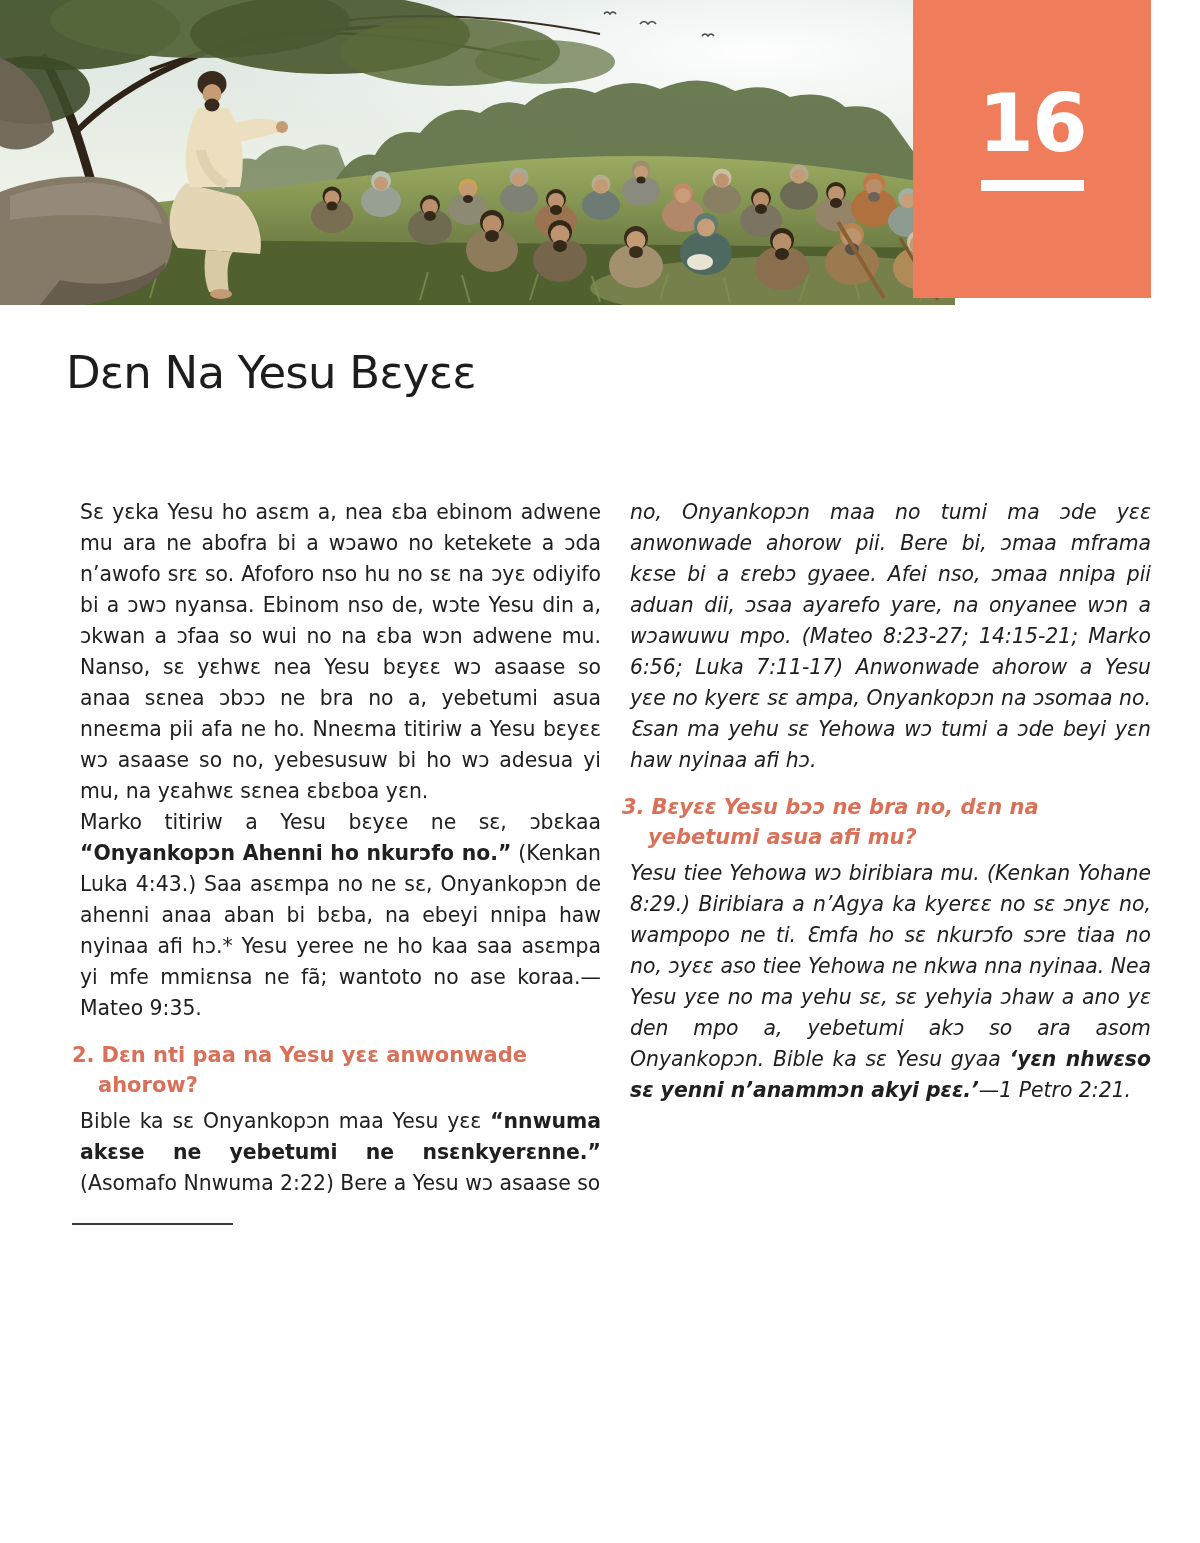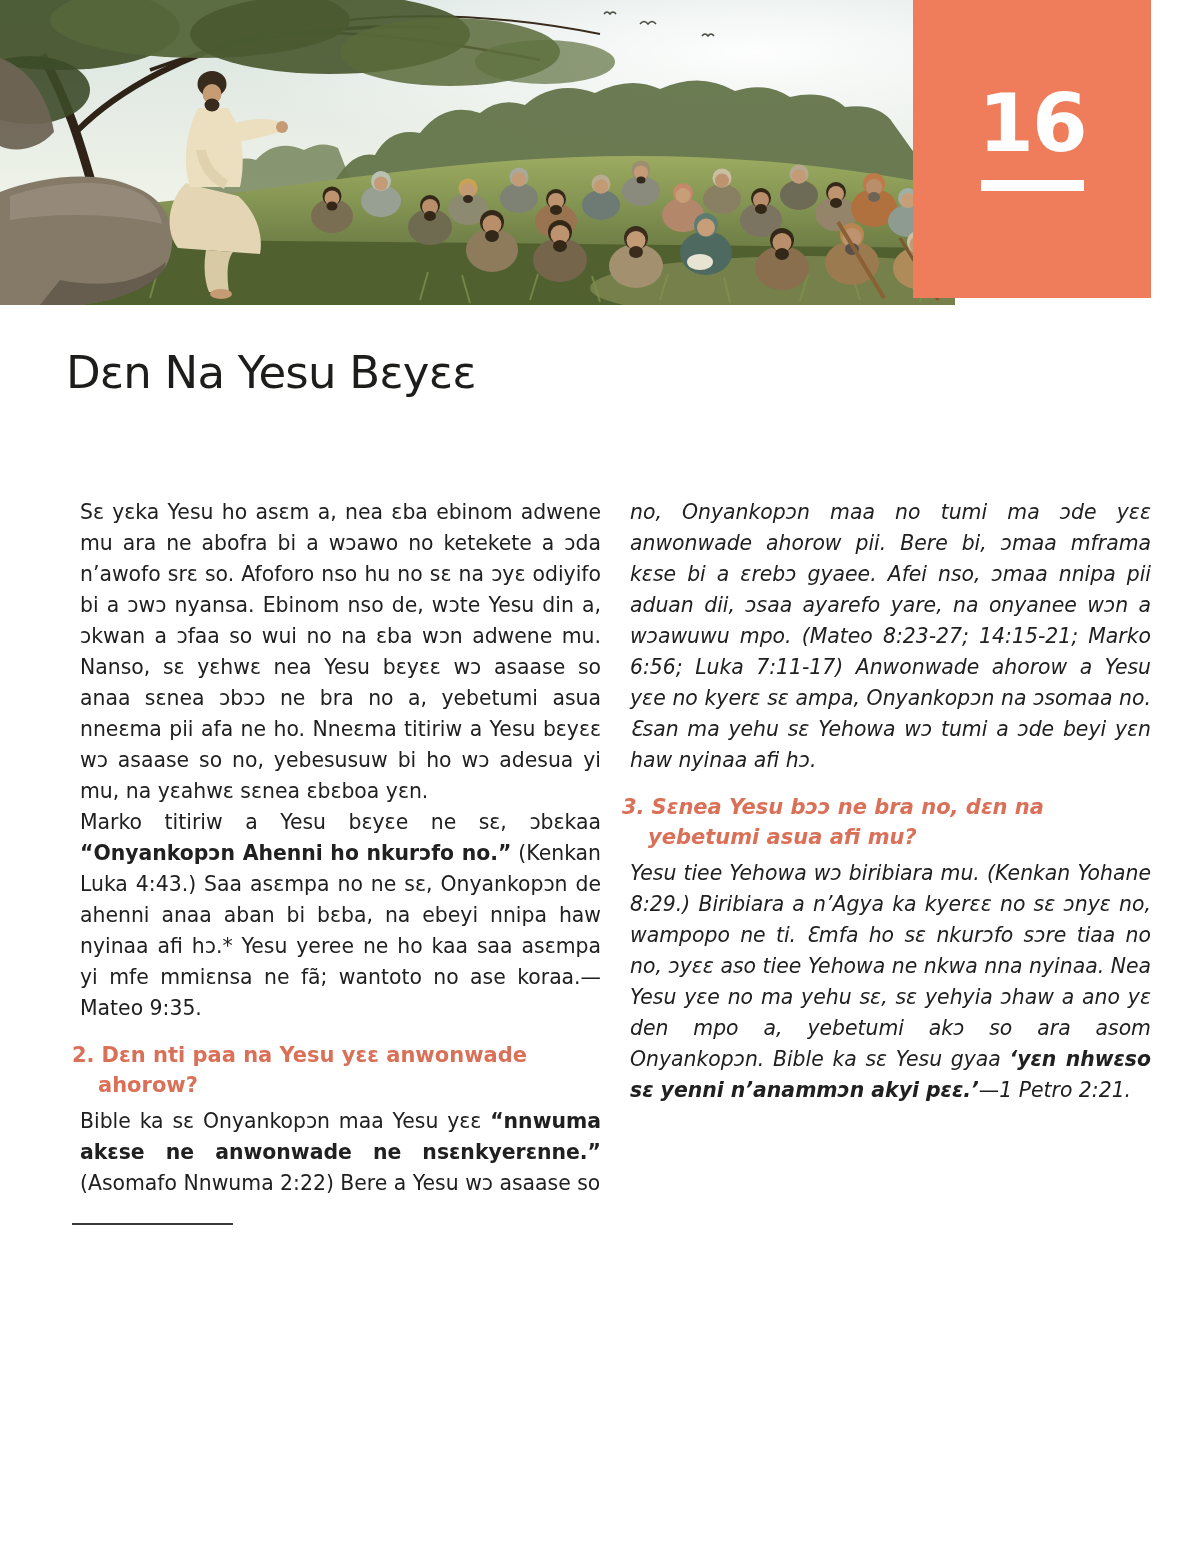--- a/index.html
+++ b/index.html
@@ -274,25 +274,25 @@
     <div class="badge-number">16</div>
     <div class="badge-bar"></div>
   </div>
 
   <h1 class="page-title"><span>Dɛn Na Yesu Bɛyɛɛ</span><br></h1>
 
   <div class="col col-left">
     <p class="body"><span>Sɛ yɛka Yesu ho asɛm a, nea ɛba ebinom adwene mu ara ne abofra bi a wɔawo no ketekete a ɔda n’awofo srɛ so. Afoforo nso hu no sɛ na ɔyɛ odiyifo bi a ɔwɔ nyansa. Ebinom nso de, wɔte Yesu din a, ɔkwan a ɔfaa so wui no na ɛba wɔn adwene mu. Nanso, sɛ yɛhwɛ nea Yesu bɛyɛɛ wɔ asaase so anaa sɛnea ɔbɔɔ ne bra no a, yebetumi asua nneɛma pii afa ne ho. Nneɛma titiriw a Yesu bɛyɛɛ wɔ asaase so no, yebesusuw bi ho wɔ adesua yi mu, na yɛahwɛ sɛnea ɛbɛboa yɛn.</span></p>
     <p class="body"><span>Marko titiriw a Yesu bɛyɛe ne sɛ, ɔbɛkaa </span><b>“Onyankopɔn Ahenni ho nkurɔfo no.”</b><span> (Kenkan Luka 4:43.) Saa asɛmpa no ne sɛ, Onyankopɔn de ahenni anaa aban bi bɛba, na ebeyi nnipa haw nyinaa afi hɔ.* Yesu yeree ne ho kaa saa asɛmpa yi mfe mmiɛnsa ne fã; wantoto no ase koraa.—Mateo 9:35.</span></p>
     <h2 class="q"><span class="qnum">2.</span><span>Dɛn nti paa na Yesu yɛɛ anwonwade ahorow?</span></h2>
-    <p class="body"><span>Bible ka sɛ Onyankopɔn maa Yesu yɛɛ </span><b>“nnwuma akɛse ne anwonwade ne nsɛnkyerɛnne.”</b><span> (Asomafo Nnwuma 2:22) Bere a Yesu wɔ asaase so</span></p>
+    <p class="body"><span>Bible ka sɛ Onyankopɔn maa Yesu yɛɛ </span><b>“nnwuma akɛse ne yebetumi ne nsɛnkyerɛnne.”</b><span> (Asomafo Nnwuma 2:22) Bere a Yesu wɔ asaase so</span></p>
     <div class="footnote">
       <div class="footnote-rule"></div>
     </div>
   </div>
 
   <div class="col col-right">
     <p class="body"><span>no, Onyankopɔn maa no tumi ma ɔde yɛɛ anwonwade ahorow pii. Bere bi, ɔmaa mframa kɛse bi a ɛrebɔ gyaee. Afei nso, ɔmaa nnipa pii aduan dii, ɔsaa ayarefo yare, na onyanee wɔn a wɔawuwu mpo. (Mateo 8:23-27; 14:15-21; Marko 6:56; Luka 7:11-17) Anwonwade ahorow a Yesu yɛe no kyerɛ sɛ ampa, Onyankopɔn na ɔsomaa no. Ɛsan ma yehu sɛ Yehowa wɔ tumi a ɔde beyi yɛn haw nyinaa afi hɔ.</span></p>
-    <h2 class="q"><span class="qnum">3.</span><span>Sɛnea Yesu bɔɔ ne bra no, dɛn na yebetumi asua afi mu?</span></h2>
+    <h2 class="q"><span class="qnum">3.</span><span>Bɛyɛɛ Yesu bɔɔ ne bra no, dɛn na yebetumi asua afi mu?</span></h2>
     <p class="body"><span>Yesu tiee Yehowa wɔ biribiara mu. (Kenkan Yohane 8:29.) Biribiara a n’Agya ka kyerɛɛ no sɛ ɔnyɛ no, wampopo ne ti. Ɛmfa ho sɛ nkurɔfo sɔre tiaa no no, ɔyɛɛ aso tiee Yehowa ne nkwa nna nyinaa. Nea Yesu yɛe no ma yehu sɛ, sɛ yehyia ɔhaw a ano yɛ den mpo a, yebetumi akɔ so ara asom Onyankopɔn. Bible ka sɛ Yesu gyaa </span><b>‘yɛn nhwɛso sɛ yenni n’anammɔn akyi pɛɛ.’</b><span>—1 Petro 2:21.</span></p>
   </div>
 
 </div>
 
 </body></html>

